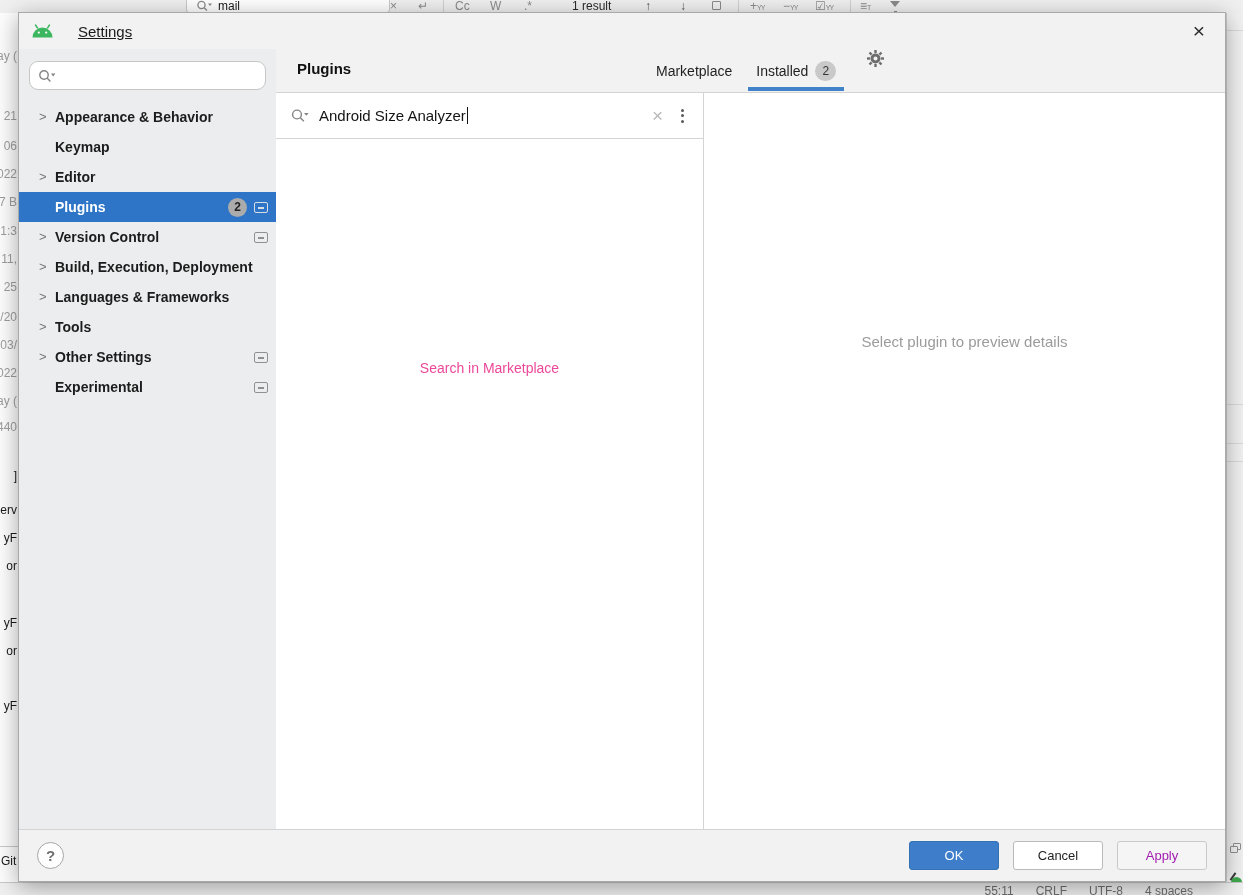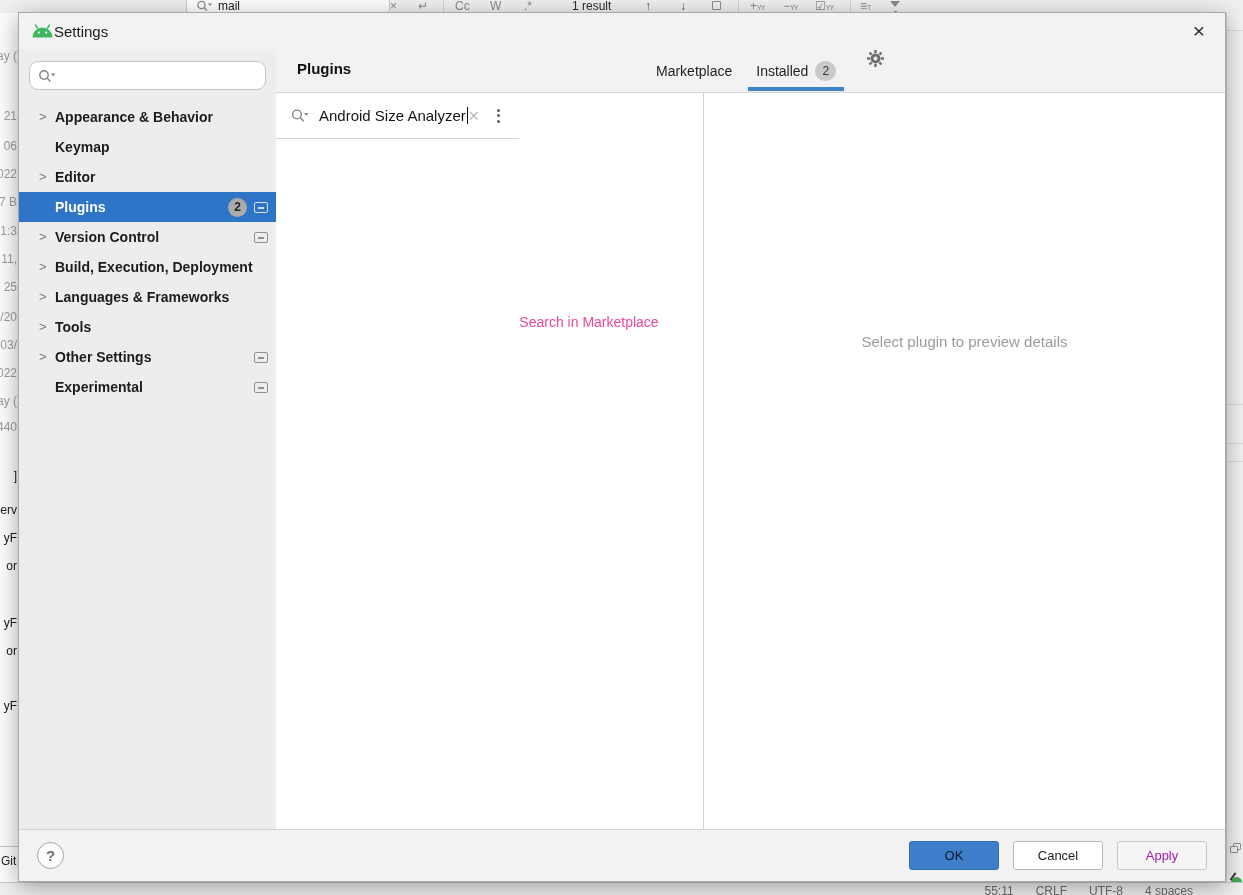--- a/index.html
+++ b/index.html
@@ -35,21 +35,21 @@
   .k-stroke { position:absolute; right:9px; bottom:1px; width:2px; height:9px; background:#3A3A3A; transform:rotate(35deg); }
 
   .status-bar { position:absolute; left:0; bottom:0; width:1243px; height:13px; background:#F0F0F0; border-top:1px solid #C9C9C9; overflow:hidden; }
   .status-bar .st { position:absolute; top:1px; display:flex; gap:22px; right:50px; font-size:12px; color:#6E6E6E; white-space:nowrap; }
 
   
   .dialog { position:absolute; left:18px; top:12px; width:1208px; height:870px; background:#F2F2F2;
             border:1px solid #A9A9A9; box-shadow:0 5px 22px rgba(0,0,0,.35); }
   .titlebar { position:absolute; left:0; top:0; right:0; height:36px; display:flex; align-items:center; }
   .app-icon { margin-left:12px; width:23px; height:14px; }
-  .dlg-title { margin-left:0; font-size:15px; color:#1A1A1A; }
+  .dlg-title { margin-left:24px; font-size:15px; color:#1A1A1A;text-decoration:underline; }
   .dlg-close { position:absolute; right:20px; top:6px; font-size:21px; color:#2B2B2B; cursor:default; line-height:24px; }
 
   
   .sidebar { position:absolute; left:0; top:36px; width:257px; bottom:52px; background:#ECEDEE; }
   .side-search { position:absolute; left:10px; top:12px; width:237px; height:29px; background:#fff;
                  border:1px solid #C6C6C6; border-radius:9px; display:flex; align-items:center; padding:0 8px; }
   .side-search input { border:none; outline:none; flex:1; margin-left:6px; font-size:13px; font-family:"Liberation Sans",sans-serif; background:transparent; }
   .side-items { position:absolute; left:0; top:53px; right:0; }
   .srow { position:relative; height:30px; display:flex; align-items:center; padding-left:36px; padding-right:8px; }
   .srow .chev { position:absolute; left:20px; top:50%; transform:translateY(-54%); font-size:13px; color:#777; }
@@ -69,42 +69,42 @@
   .main-header { position:absolute; left:0; top:0; right:0; height:44px; background:#F2F2F2; border-bottom:1px solid #D4D4D4; }
   .main-title { position:absolute; left:21px; top:11px; font-size:15px; font-weight:700; color:#111; }
   .tabs { position:absolute; left:368px; top:0; height:44px; display:flex; }
   .tab { position:relative; height:44px; display:flex; align-items:center; padding:0 12px; font-size:14px; color:#1F1F1F; cursor:default; }
   .tab .tbadge { margin-left:7px; min-width:21px; height:20px; border-radius:11px; background:#C9C9C9; color:#333;
                  font-size:12px; display:flex; align-items:center; justify-content:center; padding:0 4px; }
   .tab.active:after { content:""; position:absolute; left:4px; right:4px; bottom:2px; height:4px; background:#4083C9; }
   .gear { margin-left:18px; width:19px; height:19px; }
 
   .content { position:absolute; left:0; top:44px; right:0; bottom:0; display:flex; }
-  .list-pane { width:428px; flex:none; border-right:1px solid #D4D4D4; display:flex; }
+  .list-pane { width:428px; flex:none; border-right:1px solid #D4D4D4; display:flex; flex-direction:column; }
   .plugin-search { height:46px; flex:none; border-bottom:1px solid #D4D4D4; display:flex; align-items:center; padding:0 15px; background:#fff; }
   .ps-text { margin-left:10px; font-size:15px; color:#141414; white-space:nowrap; }
   .caret { display:inline-block; width:1.5px; height:17px; background:#111; vertical-align:-3px; margin-left:1px; }
   .ps-clear { margin-left:auto; font-size:19px; color:#B9B9B9; line-height:18px; cursor:default; }
   .kebab { margin-left:18px; margin-right:4px; display:flex; flex-direction:column; gap:2.5px; cursor:default; }
   .kebab i { width:3px; height:3px; border-radius:50%; background:#5A5A5A; display:block; }
   .empty-state { padding-top:212px; text-align:center; }
   .empty-msg { font-size:15px; color:#8C8C8C; }
   .empty-link { margin-top:9px; font-size:14px; color:#ec4899; display:inline-block; cursor:pointer; }
 
   .preview-pane { flex:1; background:#fff; text-align:center; }
   .preview-msg { display:inline-block; margin-top:240px; font-size:15px; color:#9B9B9B; }
 
   
   .footer { position:absolute; left:0; bottom:0; right:0; height:52px; background:#F2F2F2; border-top:1px solid #D4D4D4; }
   .help { position:absolute; left:18px; top:12px; width:27px; height:27px; border:1px solid #A6A6A6; border-radius:50%;
           background:#FDFDFD; color:#6E6E6E; font-size:15px; font-weight:700; display:flex; align-items:center; justify-content:center; cursor:default; }
   .btn-row { position:absolute; right:18px; top:11px; display:flex; gap:14px; }
   .btn { width:90px; height:29px; border-radius:3px; font-size:13px; font-family:"Liberation Sans",sans-serif;
          display:flex; align-items:center; justify-content:center; cursor:default; }
-  .btn-ok { background:#3D7DC9; border:1px solid #3572B4; color:#0f172a; }
+  .btn-ok { background:#3D7DC9; border:1px solid #3572B4; color:#ffffff; }
   .btn-cancel { background:#FFFFFF; border:1px solid #B9B9B9; color:#1F1F1F; }
   .btn-apply { background:#F5F5F5; border:1px solid #C9C9C9; color:#a21caf; }
 </style>
 </head>
 <body>
 
 <div class="screen">
 
   <div class="find-bar">
     <span class="fb-box"></span>

